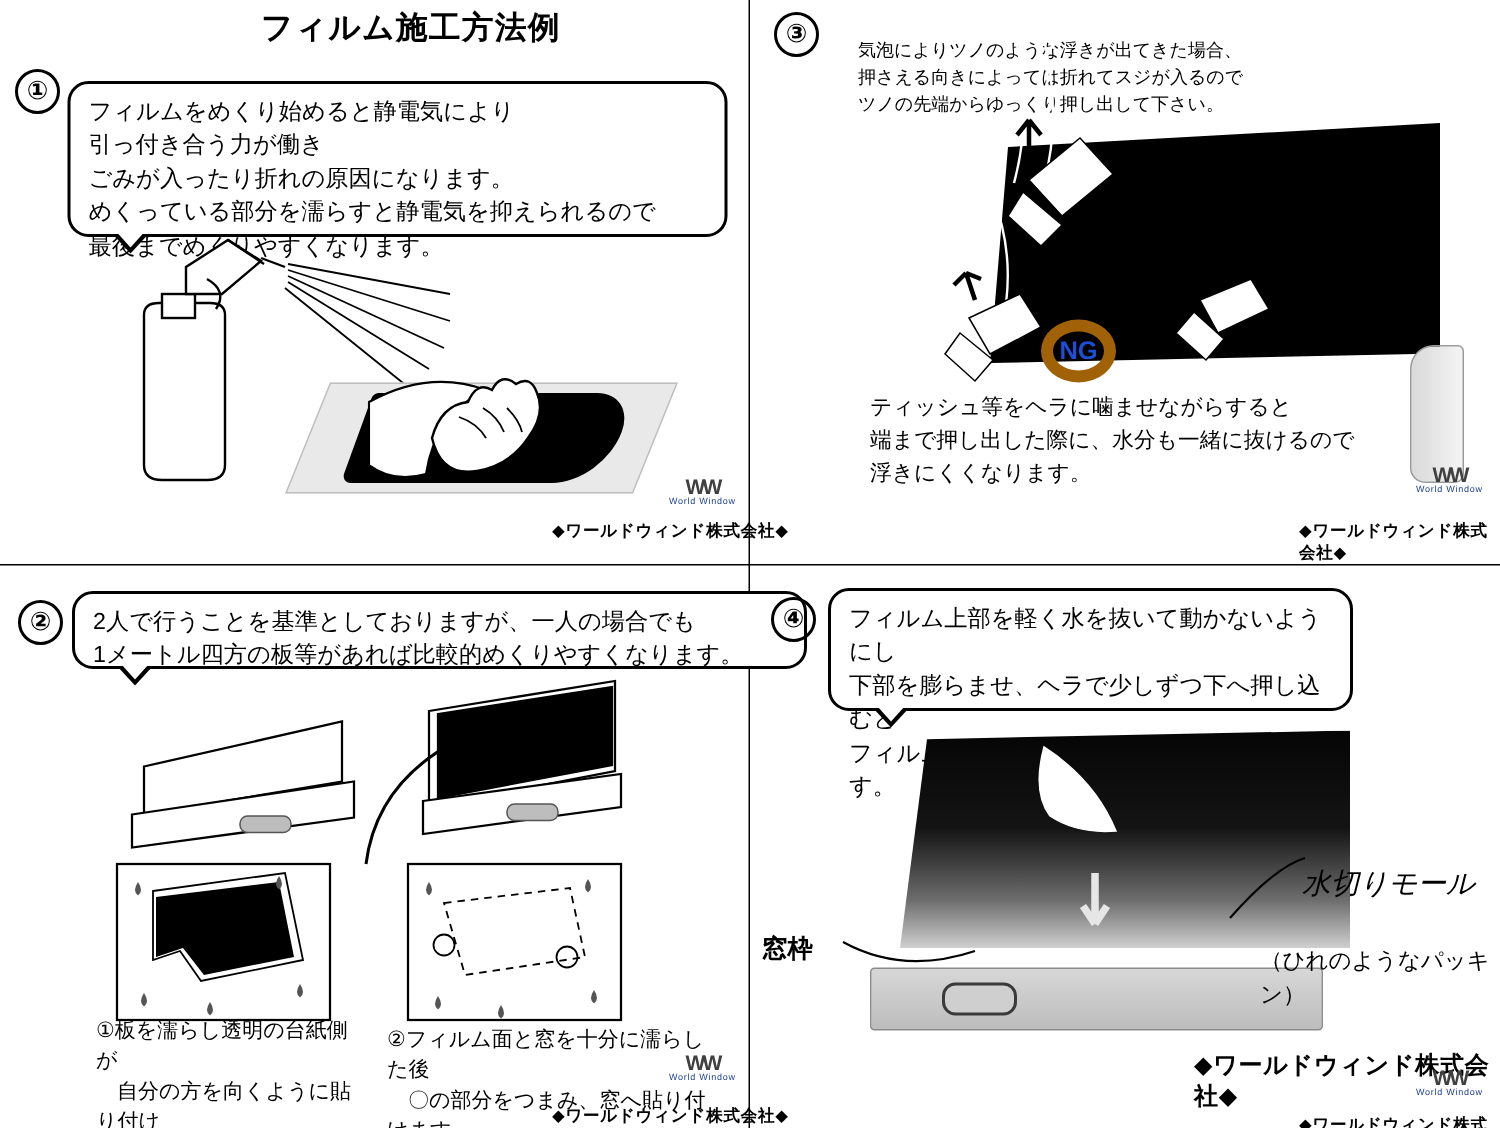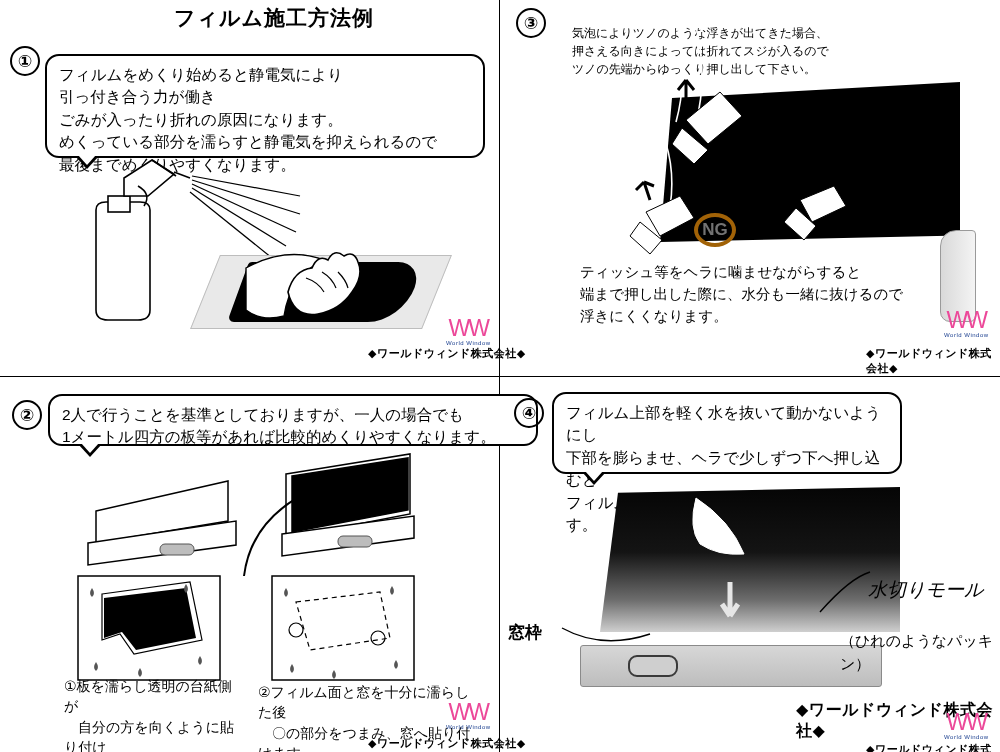--- a/index.html
+++ b/index.html
@@ -48,22 +48,22 @@
     width:0;height:0;border-left:9px solid transparent;border-right:9px solid transparent;
     border-top:10px solid #fff;
   }
 
   .plain-text{position:absolute;font-size:14.5px;line-height:1.5;white-space:pre-line;}
   .small-text{position:absolute;font-size:14px;line-height:1.45;white-space:pre-line;}
 
   
   .logo{position:absolute;text-align:center;}
   .logo .ww{
-    font-size:23px;font-weight:normal;letter-spacing:-2px;
-    color:#ec4899;line-height:0.9;
+    font-size:14px;font-weight:bold;letter-spacing:-2px;
+    color:#404040;line-height:0.9;
   }
   .logo .sub{font-size:6px;color:#1b3f8f;letter-spacing:0.5px;margin-top:1px;}
   .company{position:absolute;font-size:11px;font-weight:bold;letter-spacing:0.5px;}
   .company.big{font-size:16px;}
 
   
   .spray{position:absolute;}
   .film-sheet1{
     position:absolute;left:205px;top:255px;width:230px;height:72px;
     background:#e9e9e9;border:1px solid #bdbdbd;
@@ -82,22 +82,22 @@
     clip-path:polygon(4% 10%,100% 0%,100% 96%,0% 100%);
   }
   .pillar3{
     position:absolute;left:940px;top:230px;width:34px;height:90px;
     background:linear-gradient(90deg,#d9d9d9,#f4f4f4);
     border:1px solid #9a9a9a;
     border-radius:16px 4px 6px 10px;
   }
   .ng-badge{
     position:absolute;left:694px;top:213px;
-    font-size:17px;font-weight:bold;color:#737373;
-    border:4px solid #a16207;border-radius:50%;
+    font-size:17px;font-weight:bold;color:#1d4ed8;
+    border:8px solid #a16207;border-radius:50%;
     width:34px;height:26px;display:flex;align-items:center;justify-content:center;
   }
 
   
   .glass4{
     position:absolute;left:600px;top:487px;width:300px;height:145px;
     background:linear-gradient(180deg,#050505 0%,#141414 45%,#6d6d6d 78%,#cfcfcf 100%);
     clip-path:polygon(6% 4%,100% 0%,100% 100%,0% 100%);
   }
   .sill4{

